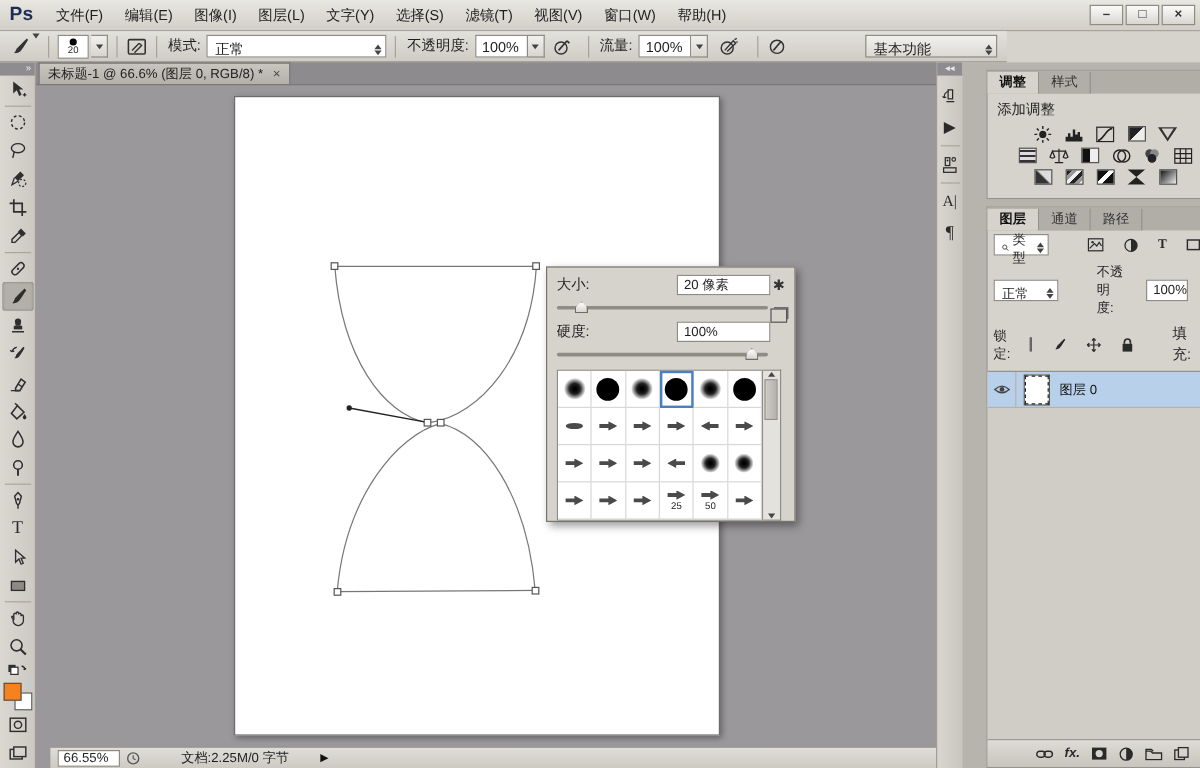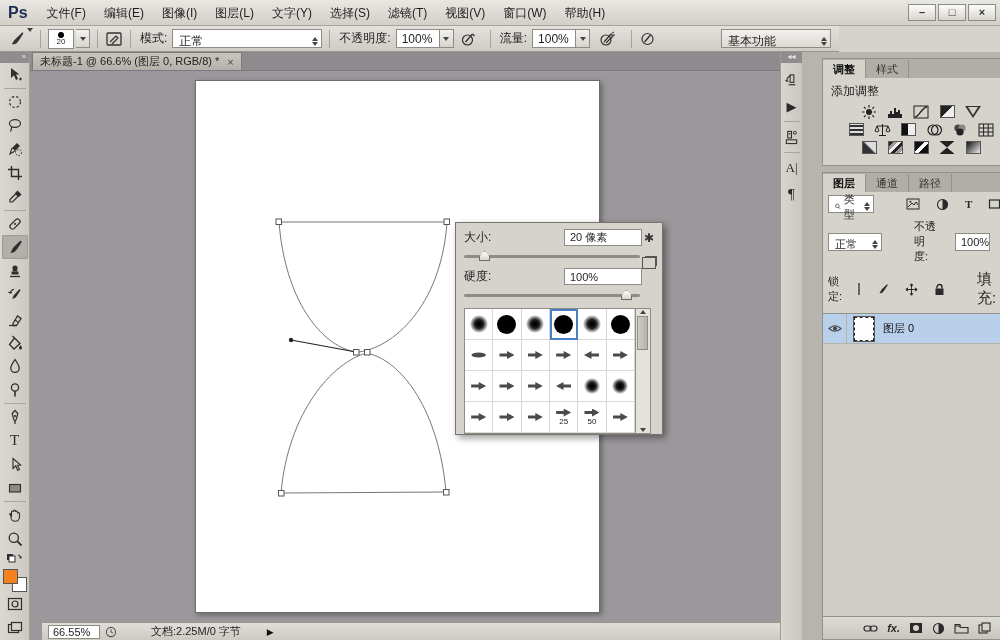--- a/index.html
+++ b/index.html
@@ -720,21 +720,21 @@
             <path d="M7 1 L7 13 M1 7 L13 7 M7 1 l-1.6 2 M7 1 l1.6 2 M7 13 l-1.6 -2 M7 13 l1.6 -2 M1 7 l2 -1.6 M1 7 l2 1.6 M13 7 l-2 -1.6 M13 7 l-2 1.6" stroke="#2a2a2a" fill="none" stroke-width="1.1"></path>
           </svg>
         </span>
       <span class="ficon">
           <svg width="11" height="13" viewBox="0 0 11 13">
             <rect x="1.5" y="5.5" width="8" height="6.5" fill="#2a2a2a"></rect>
             <path d="M3 5.5 V4 a2.5 2.5 0 0 1 5 0 V5.5" fill="none" stroke="#2a2a2a" stroke-width="1.4"></path>
           </svg>
         </span>
       <span class="grow"></span>
-      <span style="font-size:15px;">填充:</span>
+      <span style="font-size:12px;">填充:</span>
       <div class="num-box" style="width:38px;height:18px;">
           <span style="font-size:11px;">100%</span>
         </div>
       <div class="mini-drop" style="height:18px;">
           <span class="tri-down"></span>
         </div>
     </div>
 
     <div class="layer-list">
       <div class="layer-row sel">

